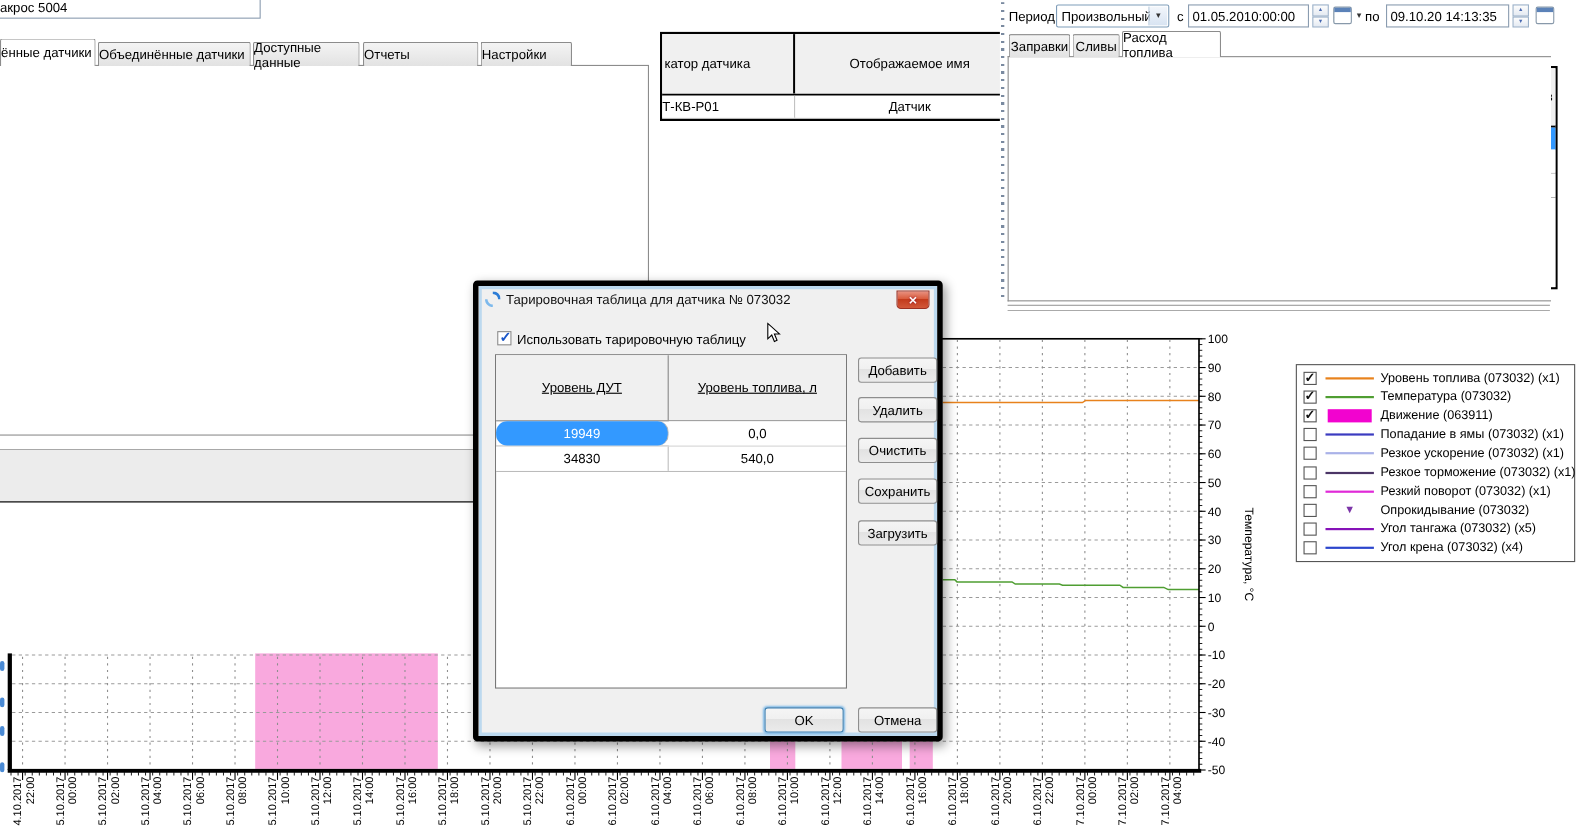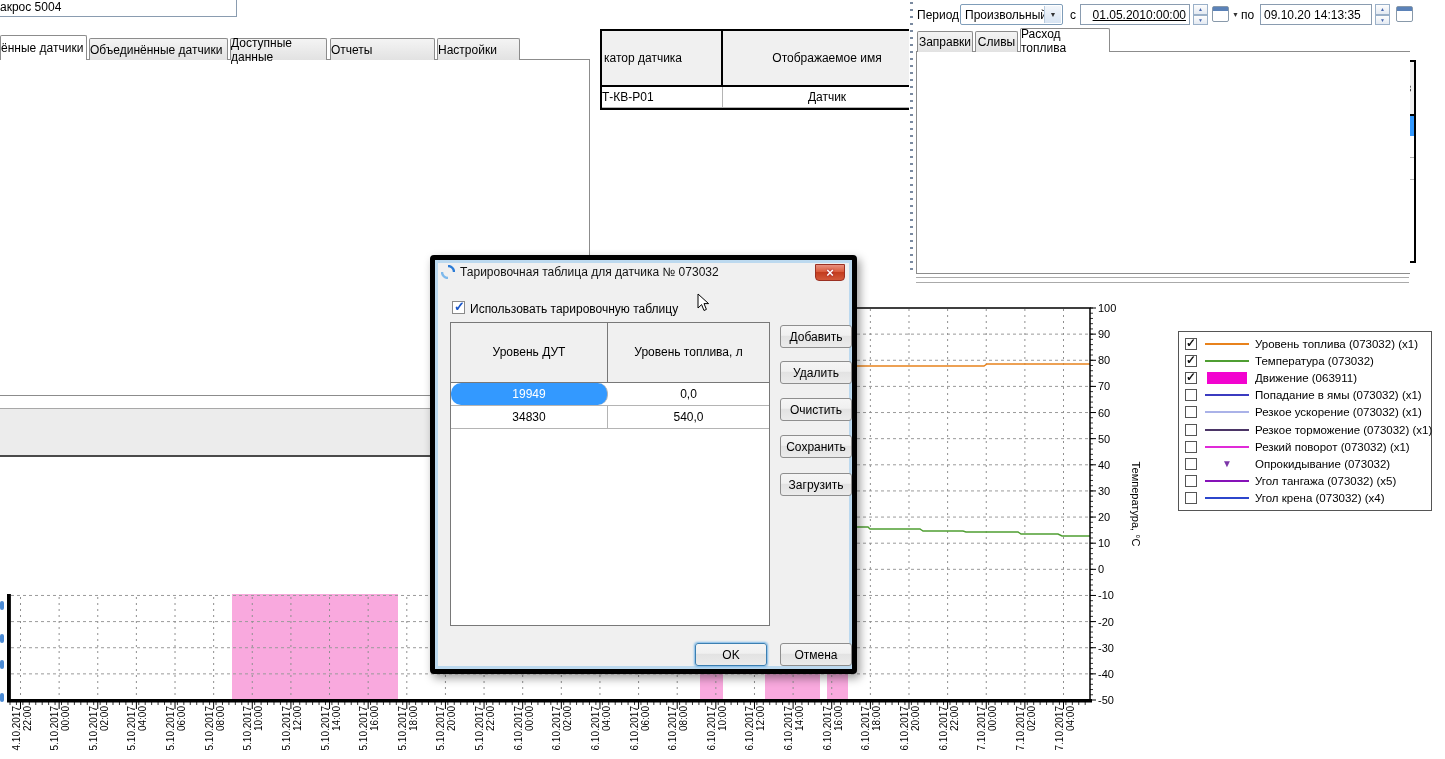--- a/index.html
+++ b/index.html
@@ -85,21 +85,21 @@
   
   #dialog{position:absolute;left:430px;top:255px;width:427px;height:419px;z-index:10;
      background:#f0f0f0;border:5px solid #000000;border-radius:4px;box-sizing:border-box;
      box-shadow:inset 0 0 0 3px #bcd9ef,3px 4px 10px rgba(0,0,0,.4);}
   #dlg-title{position:absolute;left:4px;top:3px;right:4px;height:18px;display:flex;align-items:center;font-size:12px;color:#111;}
   #dlg-close{position:absolute;right:7px;top:4px;width:28px;height:15px;border:1px solid #9b3022;border-radius:0 0 4px 4px;
      background:linear-gradient(#e89180,#d95b3c 45%,#c23a1c 46%,#d2583a);display:flex;align-items:center;justify-content:center;}
   #dlg-close::after{content:"×";color:#fff;font-weight:bold;font-size:13px;line-height:10px;text-shadow:0 0 2px #802;}
   #dlg-table{left:15px;top:62px;width:320px;height:304px;border:1px solid #787878;position:absolute;background:#fff;box-sizing:border-box;}
   #dlg-table .hhead{border-bottom:1px solid #787878;}
-  #dlg-table .hhead .hcell{border-right:1px solid #787878;}
+  #dlg-table .hhead .hcell{border-right:1px solid #787878;text-decoration:underline;}
   #dlg-table .hhead .hcell:last-child{border-right:none;}
   .dlg-btn{left:345px;width:72px;height:23px;}
   #cursor{position:absolute;left:697px;top:293px;z-index:20;}
 
   .lbl{position:absolute;font-size:12px;white-space:nowrap;}
 </style>
 </head>
 <body>
 
 <div id="stage">
@@ -679,21 +679,21 @@
 
   <div id="panelC" class="panel">
     <div class="vsplit" style="left:1px;top:2px;height:270px;"></div>
 
     <span class="lbl" style="left:8px;top:8px;">Период</span>
     <div class="combo" style="left:51px;top:4px;width:103px;height:21px;">
       <span>Произвольный</span>
       <span class="arrowbox"></span>
     </div>
     <span class="lbl" style="left:161px;top:8px;">с</span>
-    <div class="textfield" style="left:171px;top:4px;width:110px;height:21px;justify-content:flex-end;text-decoration:underline;">
+    <div class="textfield" style="left:171px;top:4px;width:110px;height:21px;justify-content:flex-start;">
       <span>01.05.201</span>
       <span>0:00:00</span>
     </div>
     <div class="spinner" style="left:284px;top:4px;height:21px;">
       <span class="u"></span>
       <span class="d"></span>
     </div>
     <div class="calicon" style="left:303px;top:6px;"></div>
     <span class="dd-arrow" style="left:323px;top:11px;">▼</span>
     <span class="lbl" style="left:332px;top:8px;">по</span>

